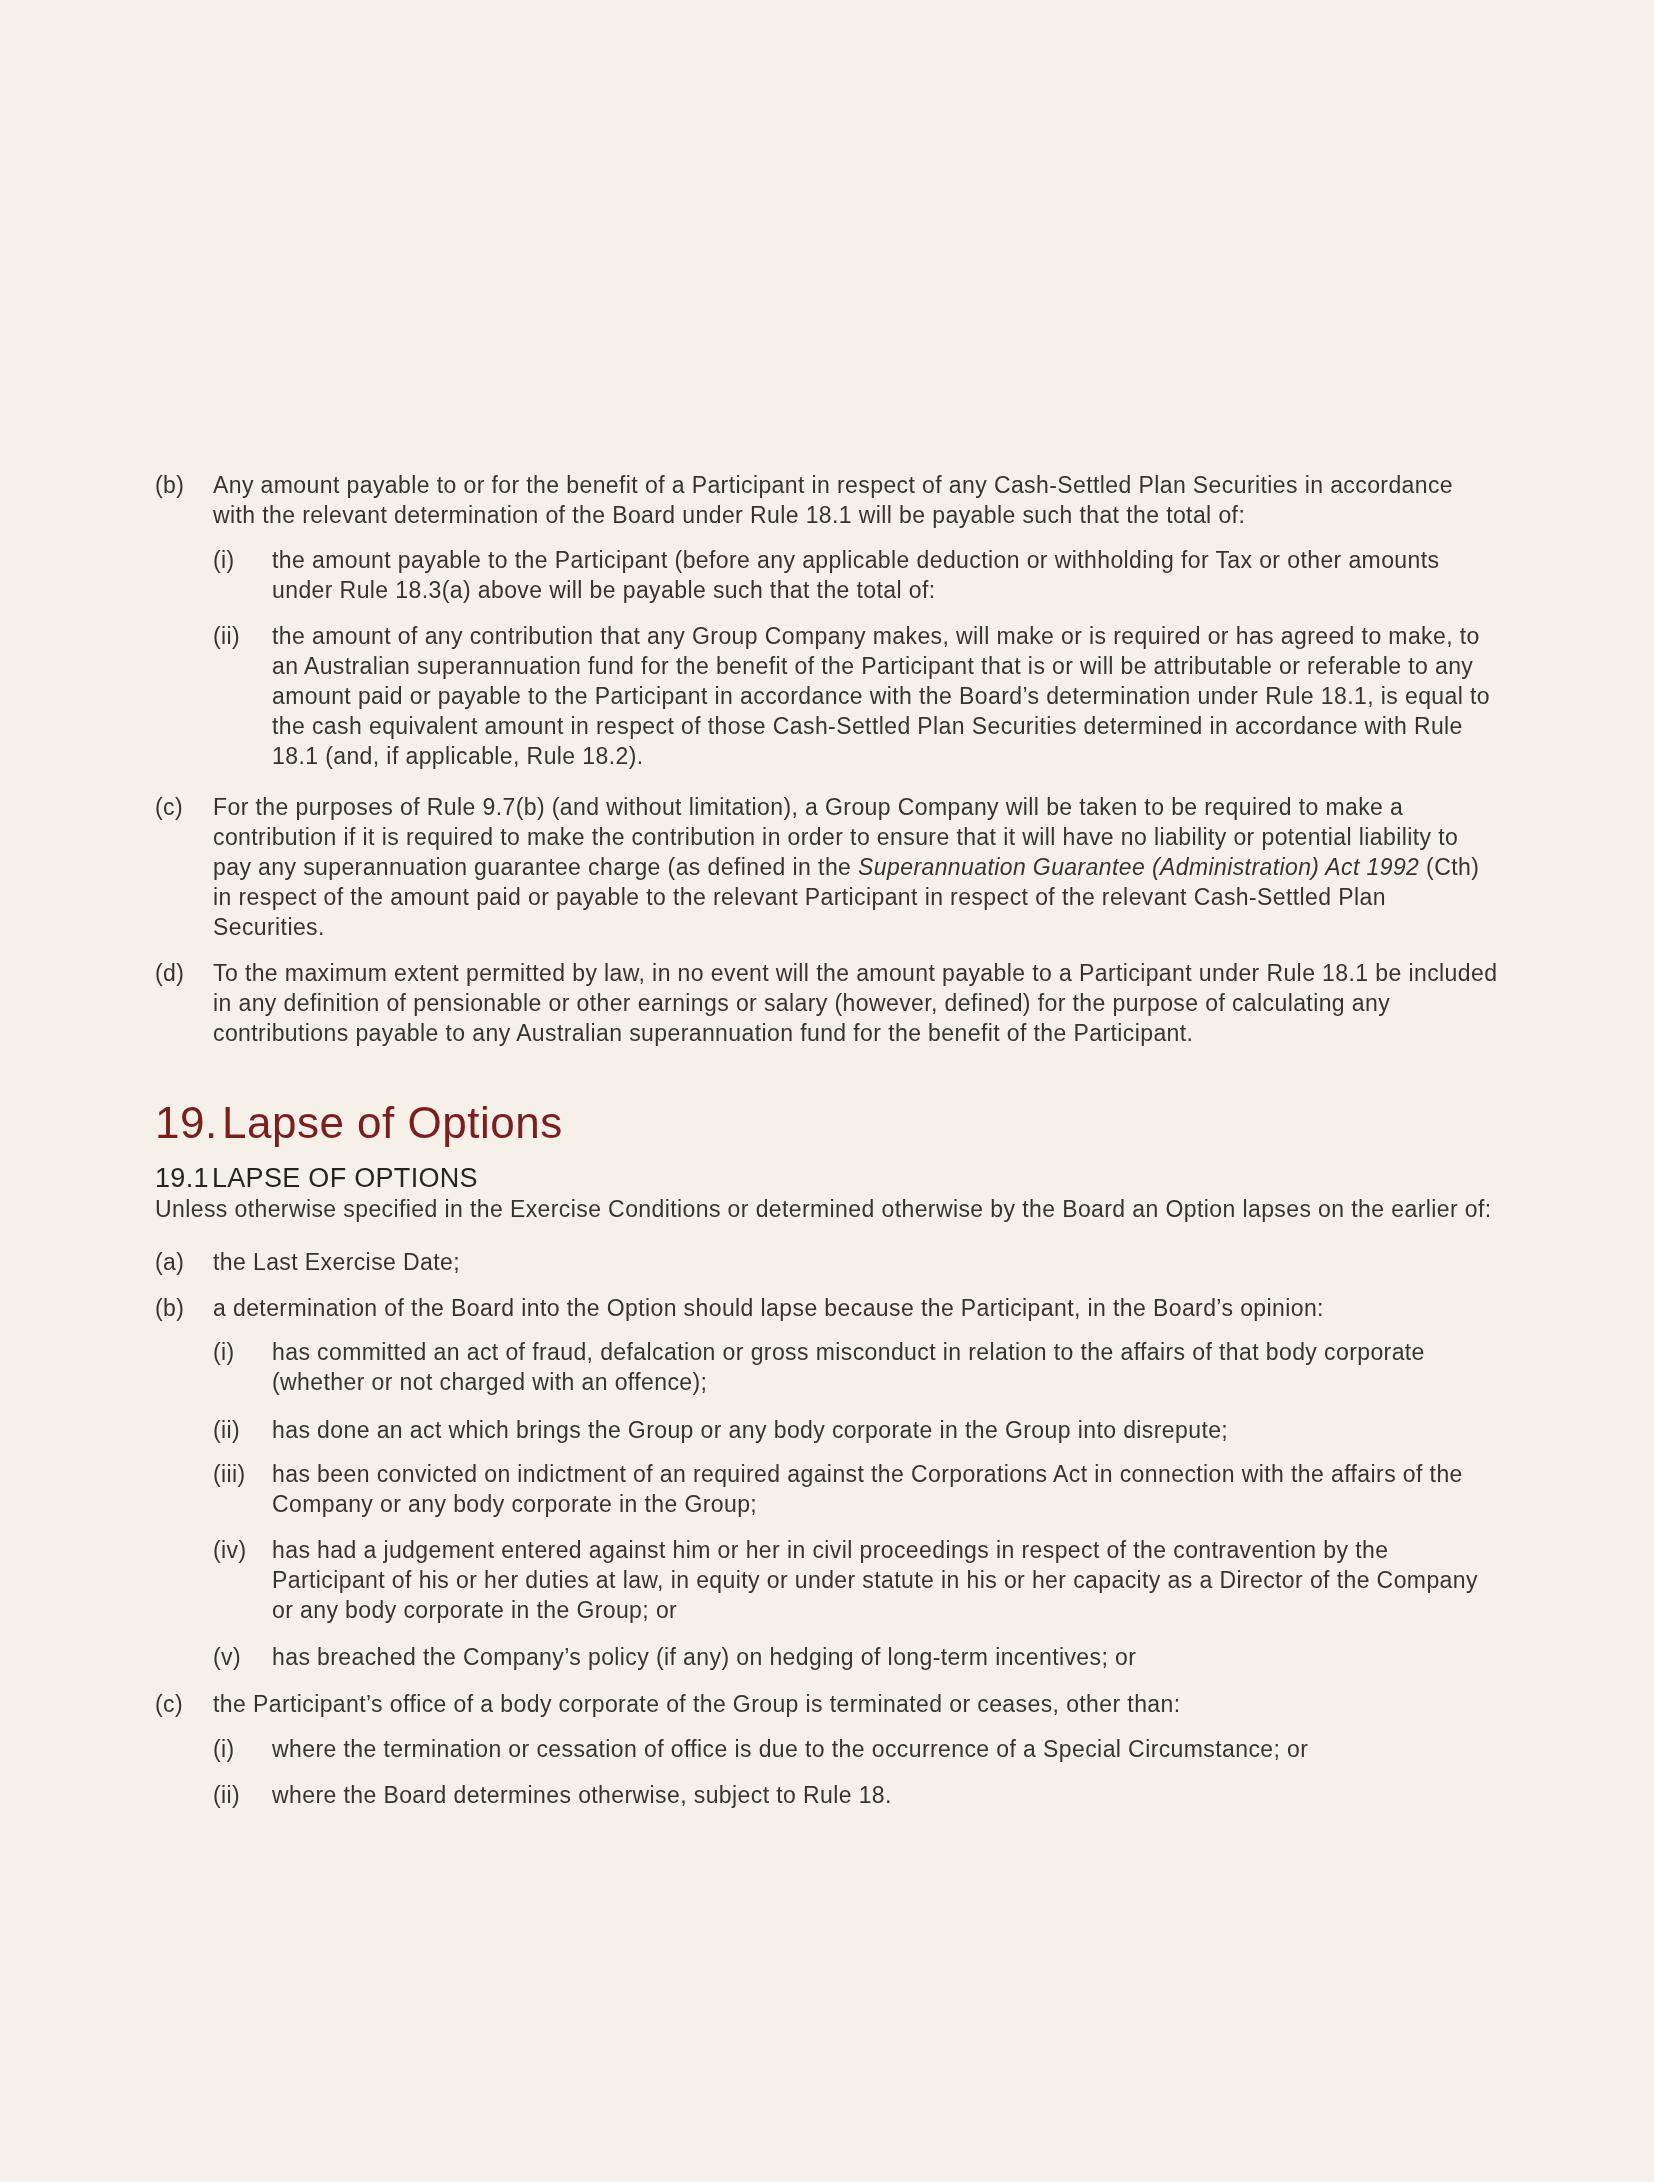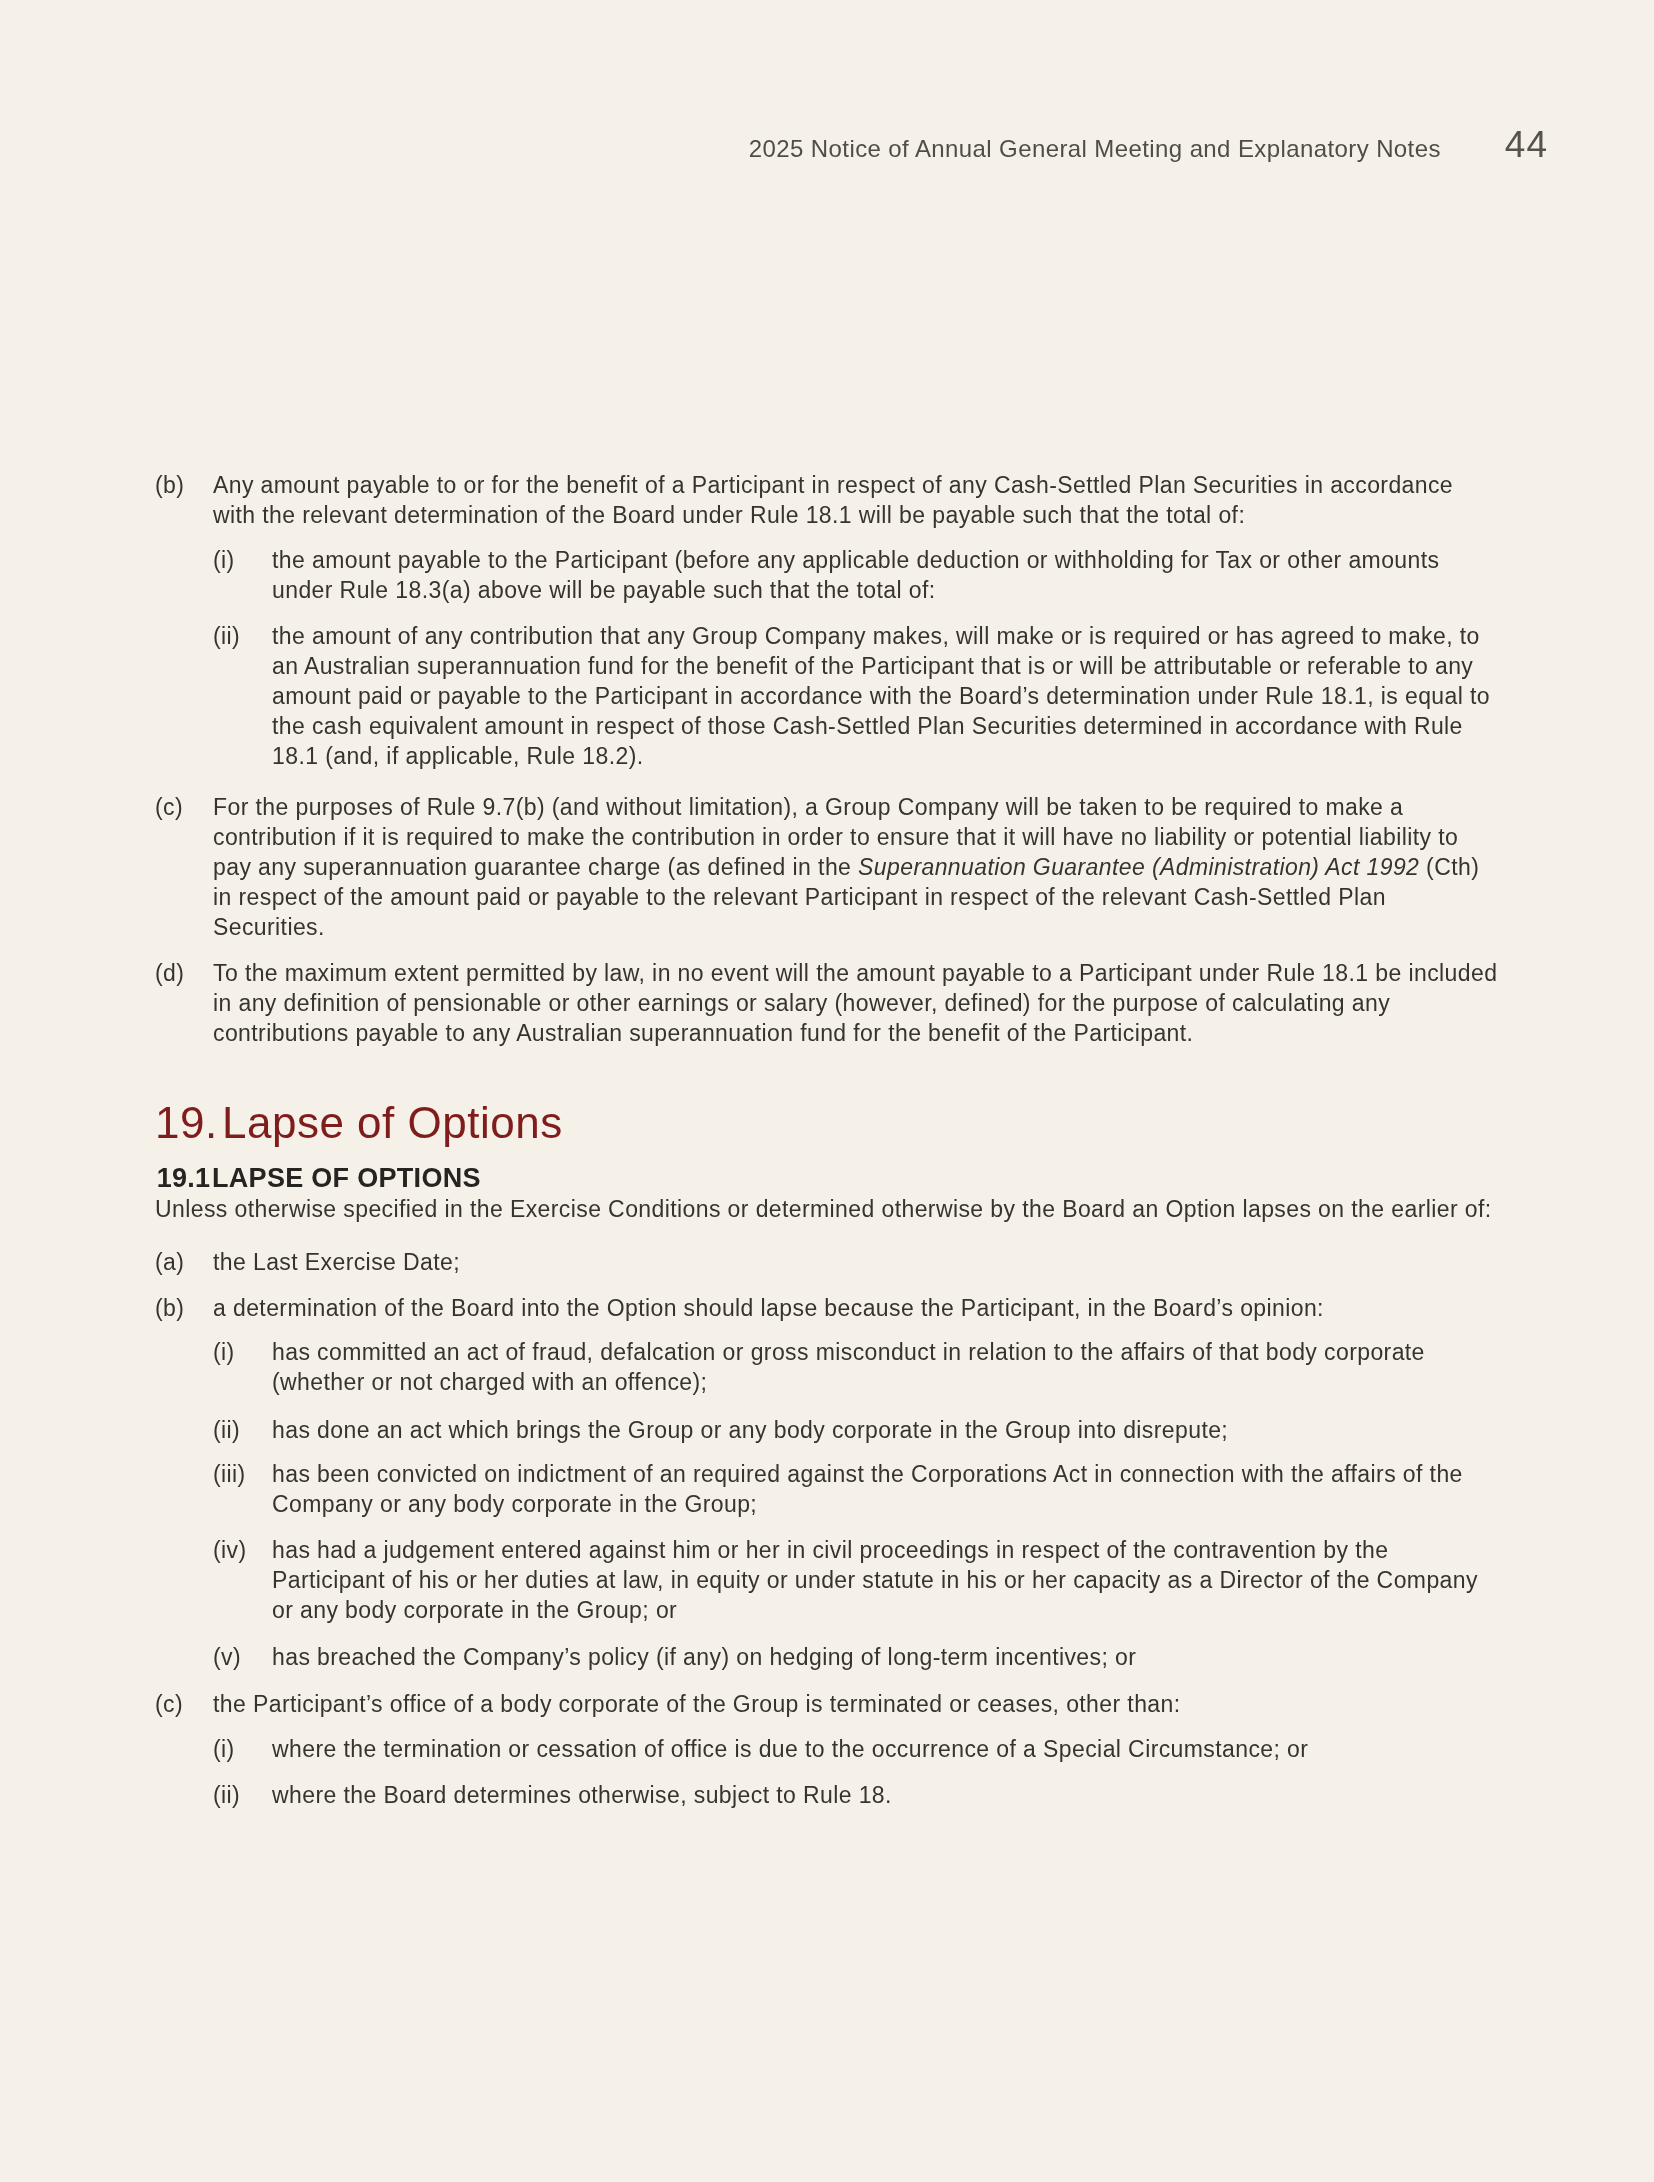--- a/index.html
+++ b/index.html
@@ -41,35 +41,31 @@
   .section-heading {
     display:flex; align-items:baseline;
     margin-top:50px;
     font-size:44px; line-height:50px; font-weight:300;
     color:#7f1d1d; letter-spacing:0.5px;
   }
   .h1-num { flex:0 0 67px; }
   .subsection-heading {
     display:flex; align-items:baseline;
     margin-top:14px;
-    font-size:27px; line-height:32px; font-weight:bold;
-    color:#262420; letter-spacing:0.3px;text-align:center;
+    font-size:27px; line-height:32px; font-weight:normal;
+    color:#262420; letter-spacing:0.3px;
   }
   .h2-num { flex:0 0 57px; }
   .intro { }
 </style>
 </head>
 <body>
 
 <div class="page">
 
-  <header class="page-header">
-    <span class="header-title">2025 Notice of Annual General Meeting and Explanatory Notes</span>
-    <span class="page-number">44</span>
-  </header>
 
   <main class="content">
 
     <div class="item">
       <span class="lbl">(b)</span>
       <div class="ibody">
         <p>Any amount payable to or for the benefit of a Participant in respect of any Cash-Settled Plan Securities in accordance with the relevant determination of the Board under Rule 18.1 will be payable such that the total of:</p>
         <div class="sub mt15">
           <span class="lbl2">(i)</span>
           <p class="sbody">the amount payable to the Participant (before any applicable deduction or withholding for Tax or other amounts under Rule 18.3(a) above will be payable such that the total of:</p>

